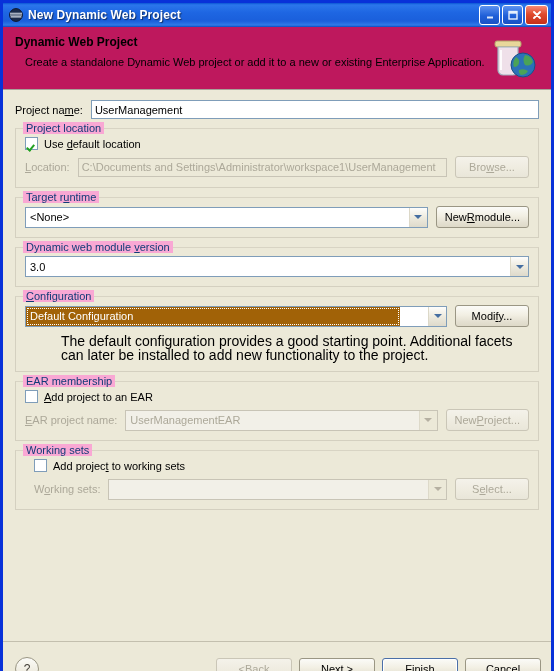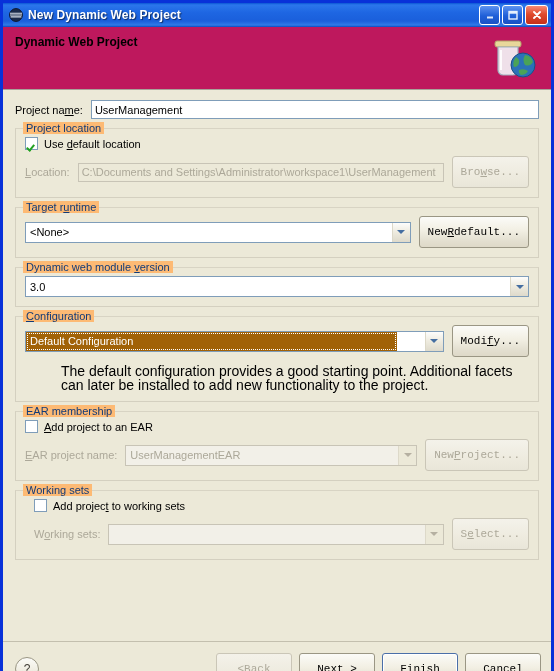--- a/index.html
+++ b/index.html
@@ -153,21 +153,21 @@
     border: 1px solid #d4d0c0;
     border-top-color: #d8d4c4;
     margin-top: 9px;
     padding: 8px 9px 9px 9px;
     position: relative;
     background: transparent;
   }
   .group > .glabel {
     position: absolute;
     top: -7px; left: 7px;
-    background: #fdba74;
+    background: #f9a8d4;
     padding: 0 3px;
     font-size: 11px;
     color: #113a77;
     white-space: nowrap;
   }
 
   
   .cb {
     width: 13px; height: 13px;
     box-sizing: border-box;
@@ -236,28 +236,28 @@
 
   .combo.selected .ctext {
     background: #a16207;
     color: #ffffff;
     outline: 1px dotted #ffffff;
     outline-offset: -2px;
   }
 
   
   .btn {
-    height: 32px;
+    height: 22px;
     min-width: 74px;
     box-sizing: border-box;
     padding: 0 8px;
     background: linear-gradient(to bottom, #fbfbf8 0%, #f2efe3 45%, #e3dfd0 80%, #ded9c8 100%);
     border: 1px solid #9a9684;
     border-radius: 3px;
-    font-family: Liberation Mono, monospace;
+    font-family: Liberation Sans, sans-serif;
     font-size: 11px;
     color: #000000;
     display: flex;
     align-items: center;
     justify-content: center;
     white-space: nowrap;
     flex: 0 0 auto;
     cursor: default;
   }
   .btn.disabled {
@@ -342,20 +342,21 @@
         </svg>
       </span>
     </span>
   </span>
 </div>
 
 <div class="window">
 
   <div class="header">
     <div class="header-title">Dynamic Web Project</div>
+    <div class="header-sub">Create a standalone Dynamic Web project or add it to a new or existing Enterprise Application.</div>
     <span class="header-icon">
       <svg viewBox="0 0 56 52" width="56" height="52">
         <rect x="8" y="8" width="26" height="6" rx="2" fill="#e8d79a" stroke="#b3a06a" stroke-width="1"></rect>
         <path d="M11 14 h20 v23 a5 5 0 0 1 -5 5 h-10 a5 5 0 0 1 -5 -5 z" fill="#f4f6f8" fill-opacity="0.9" stroke="#9fb0bd" stroke-width="1.2"></path>
         <path d="M14 17 v20" stroke="#ffffff" stroke-width="2" opacity=".9"></path>
         <circle cx="36" cy="32" r="12" fill="#2b72b8"></circle>
         <circle cx="36" cy="32" r="12" fill="none" stroke="#1b4f84" stroke-width="1"></circle>
         <path d="M26 28 q6 -3 11 0 q5 2 10 -1 M25 34 q7 4 13 1 q5 -2 9 1 M36 20 v24" stroke="#7ec47a" stroke-width="0" fill="none"></path>
         <path d="M29 24 q4 2 3 6 q-1 4 -5 4 q-2 -5 2 -10 z" fill="#4aa357"></path>
         <path d="M38 22 q7 1 8 7 q-3 5 -8 3 q-3 -5 0 -10 z" fill="#4aa357"></path>
@@ -398,21 +399,21 @@
         <span class="combo">
           <span class="ctext">&lt;None&gt;</span>
           <span class="carrow">
               <span class="chev"></span>
             </span>
         </span>
         <span class="gap8"></span>
         <span class="btn">
             <span>New </span>
             <u>R</u>
-            <span>default...</span>
+            <span>module...</span>
           </span>
       </div>
     </div>
 
     <div class="group">
       <span class="glabel"><span>Dynamic web module </span><u>v</u><span>ersion</span></span>
       <div class="row">
         <span class="combo">
           <span class="ctext">3.0</span>
           <span class="carrow">

